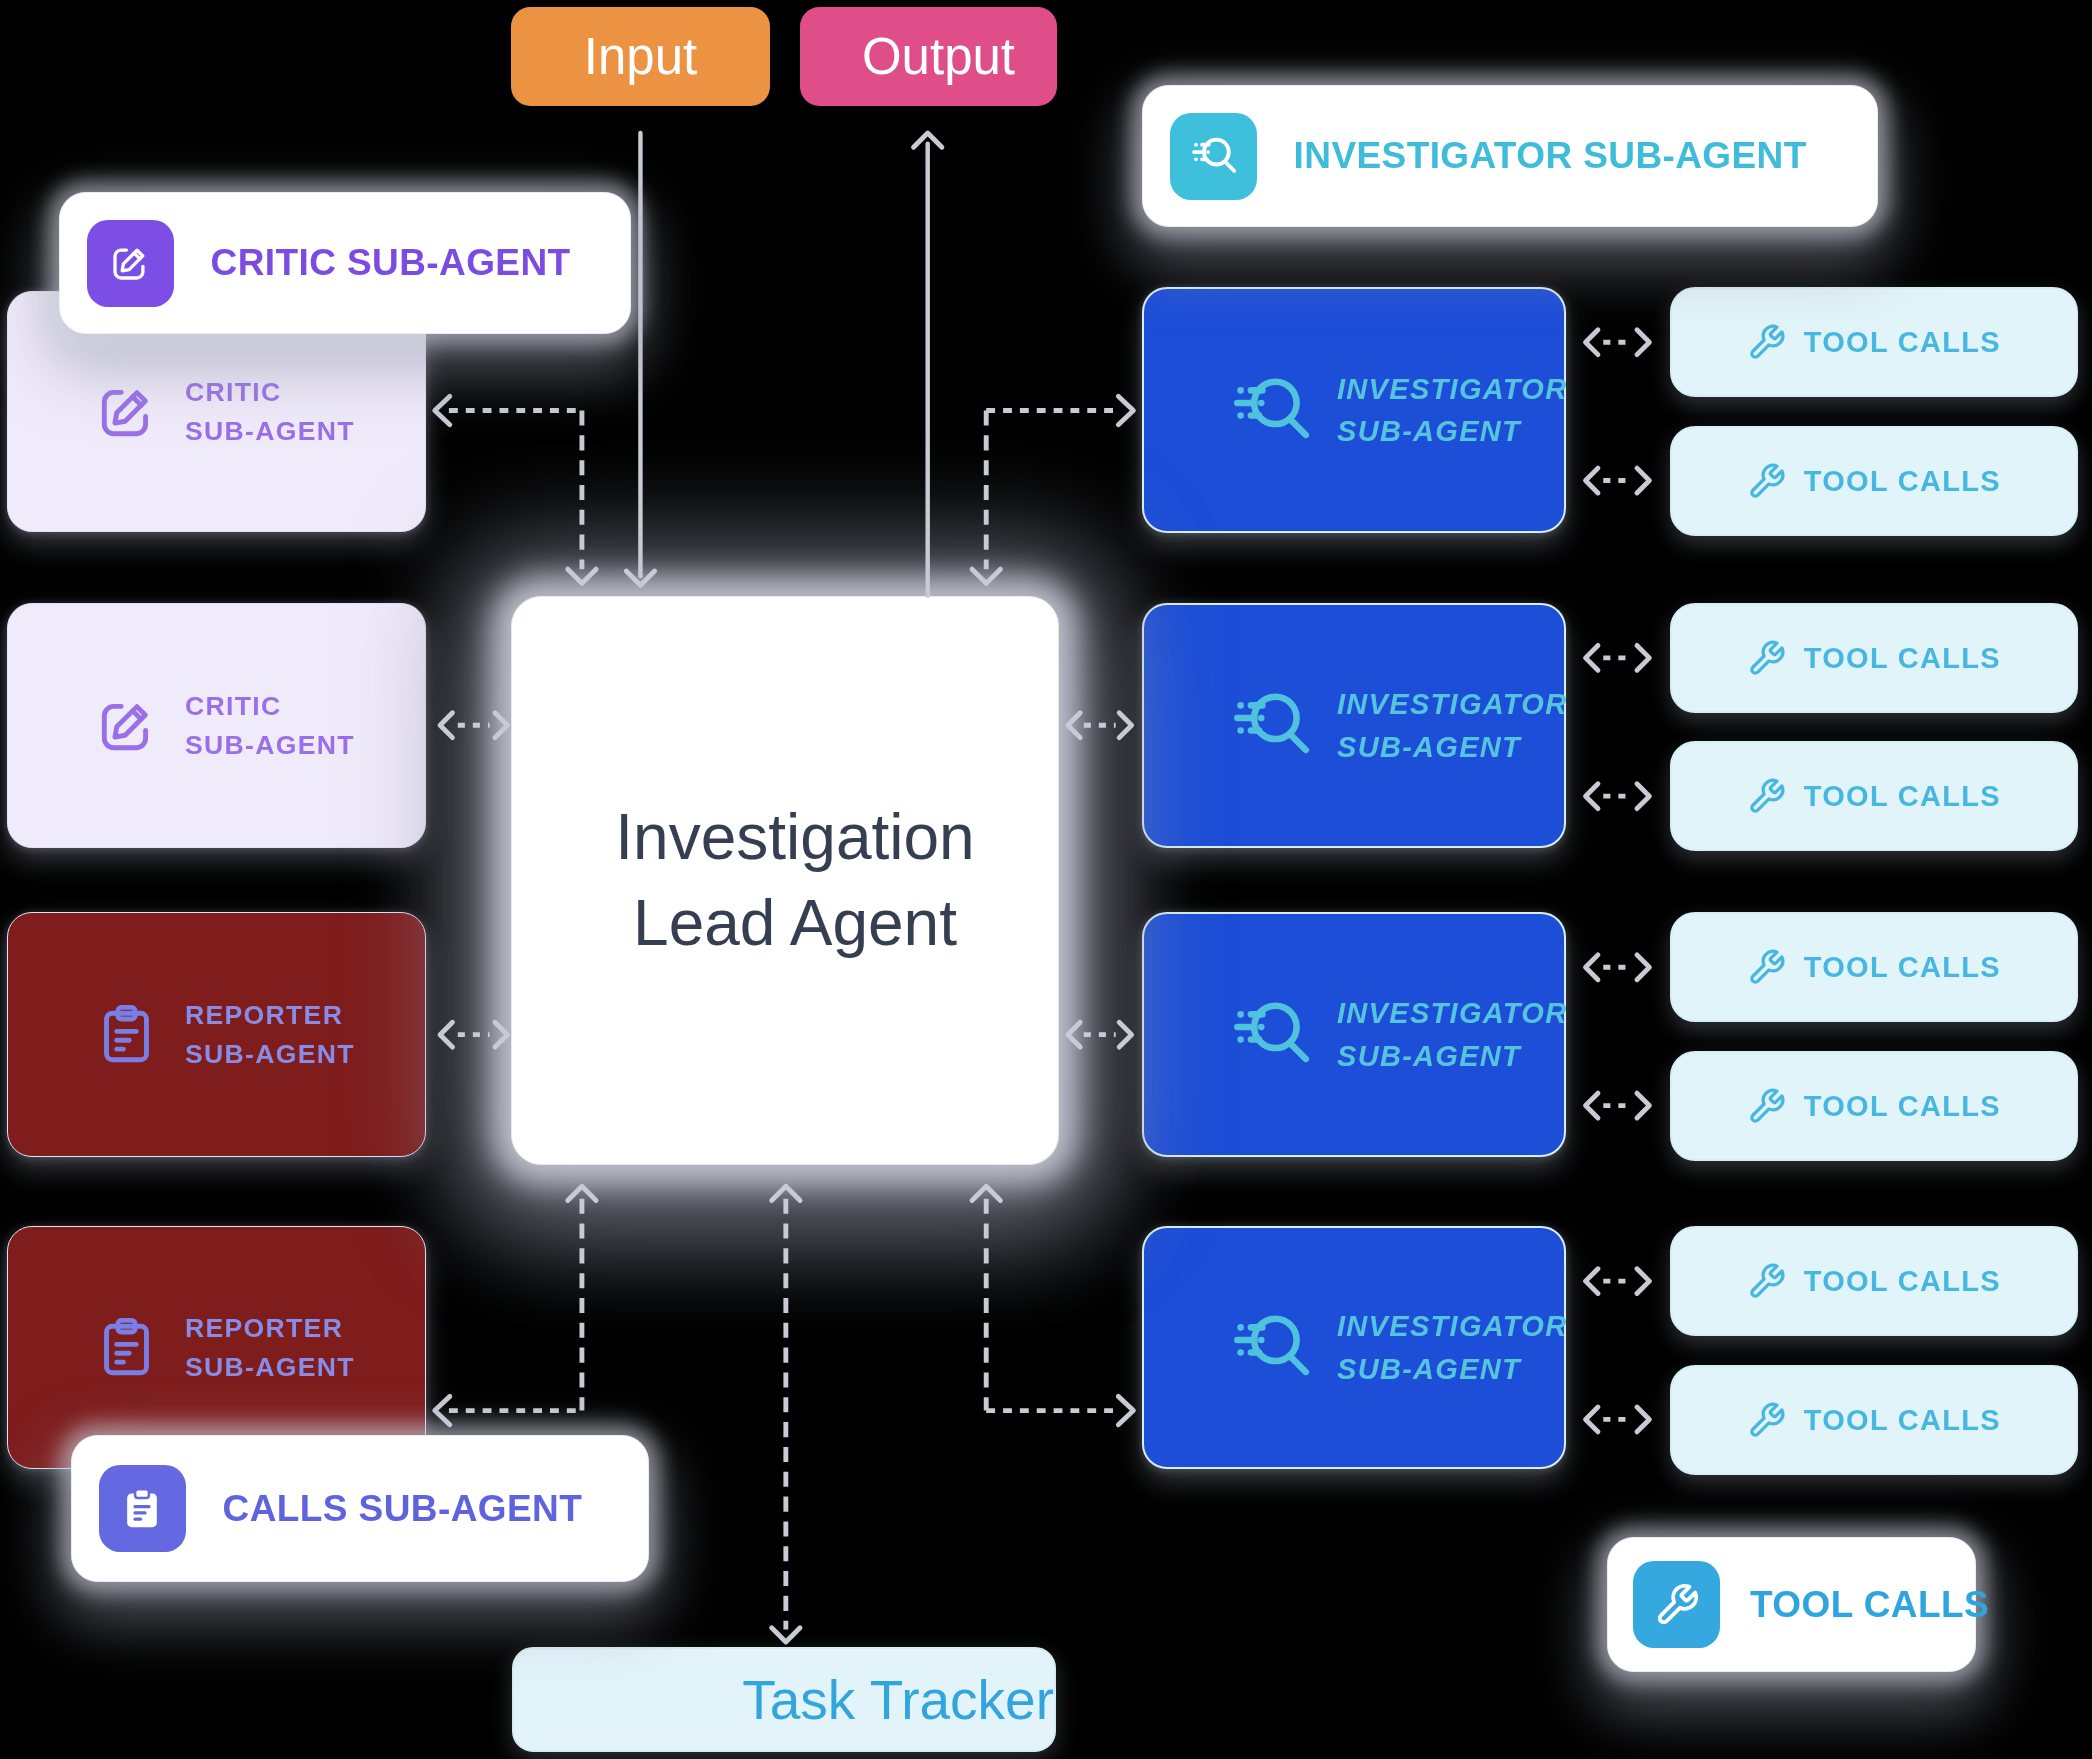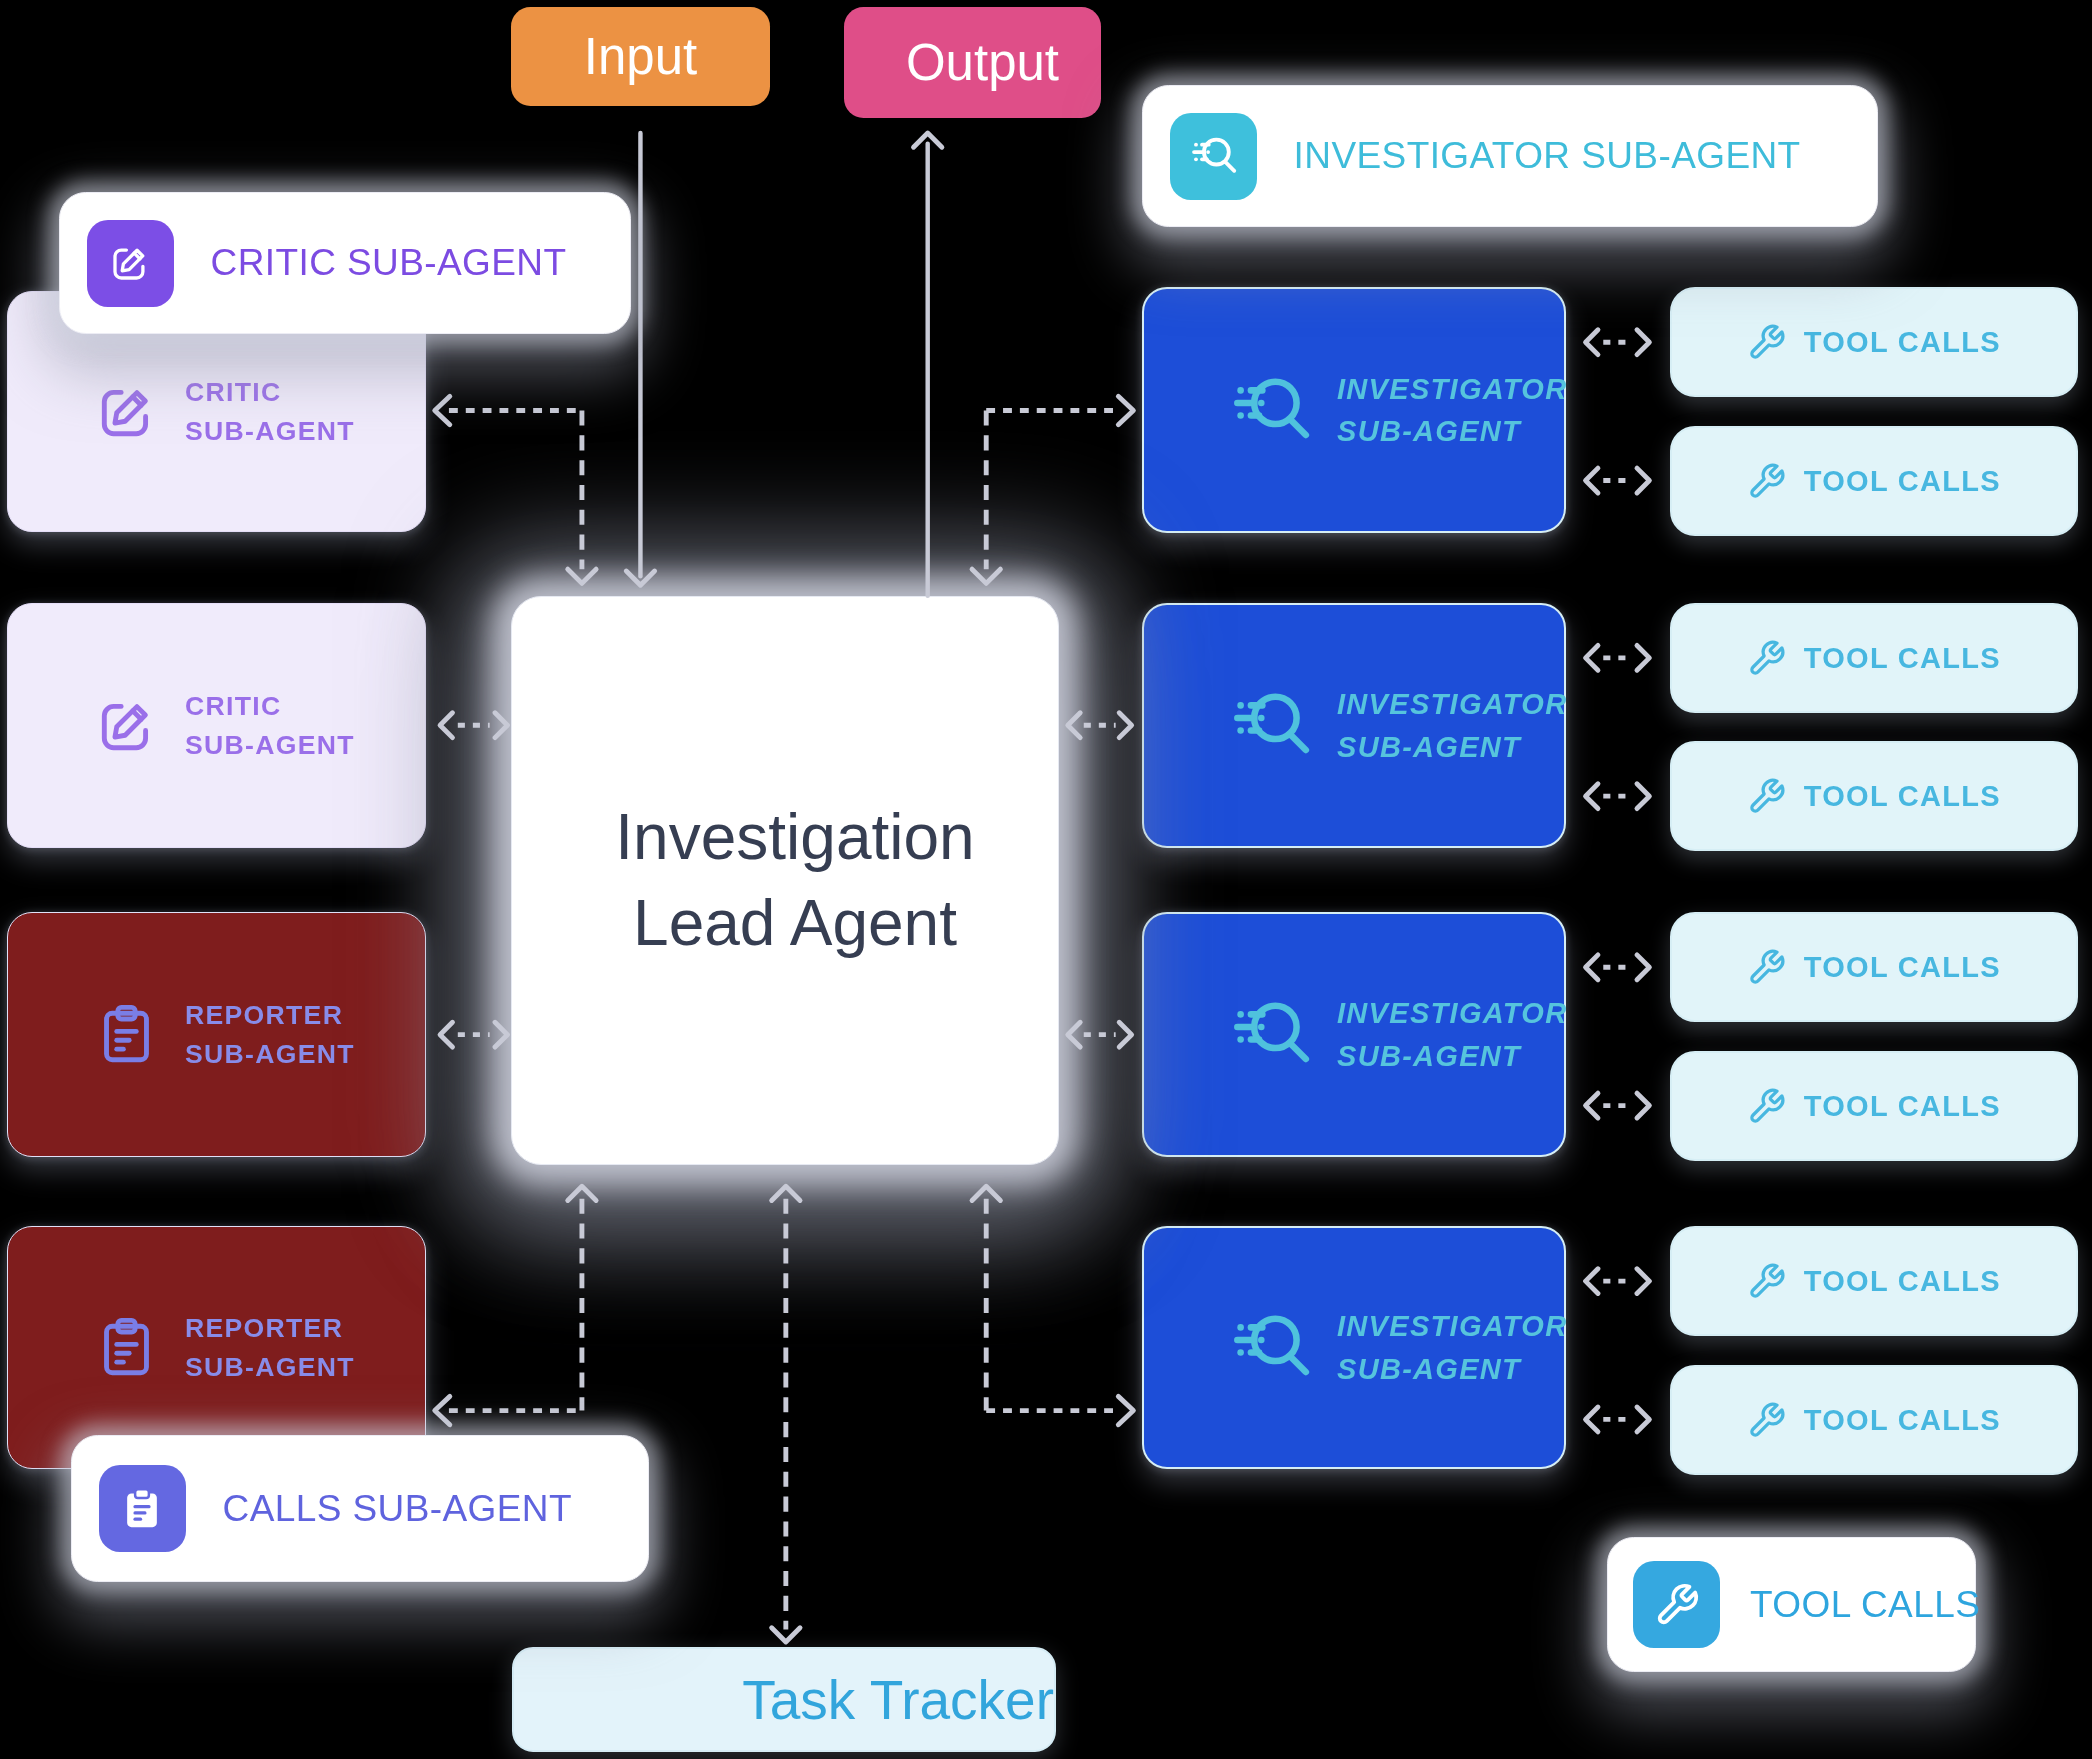--- a/index.html
+++ b/index.html
@@ -37,21 +37,21 @@
   
   .callout{
     background:#fff;border:1.8px solid #ECECF4;border-radius:26.6px;z-index:10;
     display:flex;align-items:center;padding-left:26.6px;gap:37px;
     box-shadow:0 0 19.5px 10.6px rgba(210,213,225,.55), 0 25px 57px 16px rgba(150,154,170,.5);
   }
   .callout .chip{
     width:87px;height:87px;border-radius:21px;flex:0 0 auto;
     display:flex;align-items:center;justify-content:center;color:#fff;
   }
-  .callout .lbl{font-size:37px;font-weight:400;letter-spacing:0.4px;white-space:nowrap;}
+  .callout .lbl{font-size:37px;font-weight:700;letter-spacing:0.4px;white-space:nowrap;}
   
   .lead{
     background:#fff;border:1.8px solid #E6E9F2;border-radius:30px;z-index:3;
     display:flex;flex-direction:column;align-items:center;justify-content:center;
     box-shadow:0 0 30px 19.5px rgba(212,215,228,.8),
                0 0 98px 62px rgba(150,154,170,.5),
                0 40px 106px 35px rgba(128,132,148,.45);
     padding-left:20px;
   }
   .lead .t{color:#363E52;font-size:64px;line-height:1.33;text-align:center;font-weight:400;}
@@ -204,21 +204,21 @@
   <g>
     <path class="dot2" d="M1808 1601 H1840"></path>
     <path class="head" d="M1802 1587 L1788 1601 L1802 1615"></path>
       <path class="head" d="M1846 1587 L1860 1601 L1846 1615"></path>
   </g>
 </svg>
 
 <div class="abs pillbtn" style="left:511px;top:7px;width:259px;height:99px;background:#EC9243;">
   <span>Input</span>
 </div>
-<div class="abs pillbtn" style="left:844px;top:7px;width:257px;height:111px;background:#DF4E88;padding-left:20px;">
+<div class="abs pillbtn" style="left:800px;top:7px;width:257px;height:99px;background:#DF4E88;padding-left:20px;">
   <span>Output</span>
 </div>
 
 <div class="abs callout" style="left:59px;top:192px;width:572px;height:142px;">
   <div class="chip" style="background:#7C4EE6;">
     <svg class="ic" width="48" height="48" viewBox="0 0 32 32">
         <use href="#sym-edit"></use>
       </svg>
   </div>
   <span class="lbl" style="color:#7C4BE2;">CRITIC SUB-AGENT</span>

